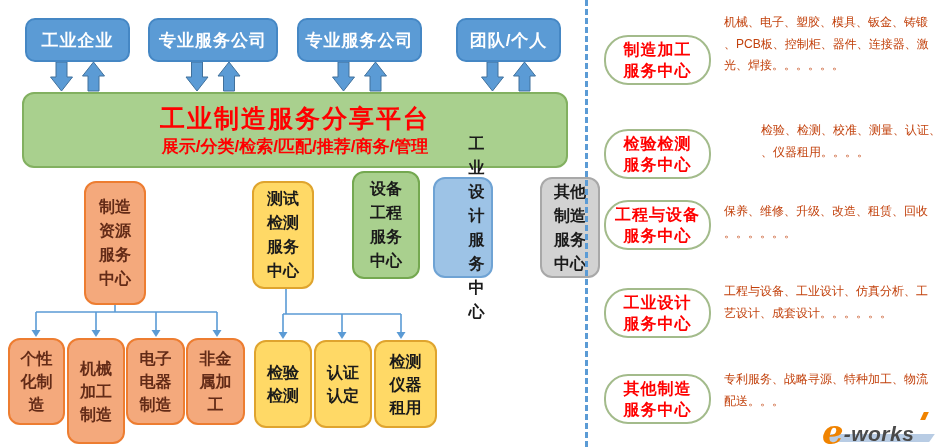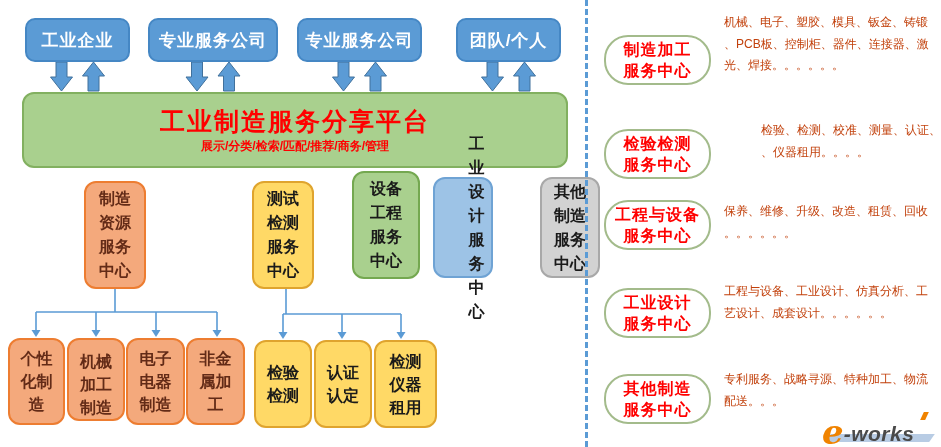--- a/index.html
+++ b/index.html
@@ -13,21 +13,21 @@
     background:#5B9BD5;border:2px solid #4587c4;border-radius:10px;
     color:#fff;font-weight:bold;font-size:17px;
     display:flex;align-items:center;justify-content:center;letter-spacing:1px;
   }
   
   .platform{
     background:#A9D08E;border:2px solid #82b060;border-radius:12px;
     display:flex;flex-direction:column;align-items:center;justify-content:center;
   }
   .platform-title{color:#FF0000;font-weight:bold;font-size:25px;letter-spacing:2px;line-height:1.2;}
-  .platform-subtitle{color:#FF0000;font-weight:bold;font-size:12px;margin-top:2px;}
+  .platform-subtitle{color:#FF0000;font-weight:bold;font-size:17px;margin-top:2px;}
   
   .center-box,.child-box{
     border-radius:12px;display:flex;align-items:center;justify-content:center;
     text-align:center;font-weight:bold;word-break:break-all;line-break:anywhere;
   }
   .center-box{font-size:16px;line-height:24px;padding:0 9px;}
   .child-box{font-size:16px;line-height:23px;padding:0 6px;}
   .c-orange{background:#F4A97C;border:2px solid #ED7D31;color:#632b17;}
   .c-yellow{background:#FFD966;border:2px solid #dfa42e;color:#1a1a1a;}
   .c-green {background:#A9D08E;border:2px solid #74a850;color:#1a1a1a;}
@@ -103,40 +103,40 @@
   </div>
   <div class="abs top-box" style="left:456px;top:18px;width:105px;height:44px;">
     <span>团队/个人</span>
   </div>
 
   <div class="abs platform" style="left:22px;top:92px;width:546px;height:76px;">
     <div class="platform-title">工业制造服务分享平台</div>
     <div class="platform-subtitle">展示/分类/检索/匹配/推荐/商务/管理</div>
   </div>
 
-  <div class="abs center-box c-orange" style="left:84px;top:181px;width:62px;height:108px;">
+  <div class="abs center-box c-orange" style="left:84px;top:181px;width:62px;height:124px;">
     <span>制造资源服务中心</span>
   </div>
   <div class="abs center-box c-yellow" style="left:252px;top:181px;width:62px;height:108px;">
     <span>测试检测服务中心</span>
   </div>
   <div class="abs center-box c-green" style="left:352px;top:171px;width:68px;height:108px;">
     <span>设备工程服务中心</span>
   </div>
   <div class="abs center-box c-blue" style="left:433px;top:177px;width:60px;height:101px;">
     <span>工业设计服务中心</span>
   </div>
   <div class="abs center-box c-gray" style="left:512px;top:177px;width:60px;height:101px;">
     <span>其他制造服务中心</span>
   </div>
 
   <div class="abs child-box c-orange" style="left:8px;top:338px;width:57px;height:87px;">
     <span>个性化制造</span>
   </div>
-  <div class="abs child-box c-orange" style="left:67px;top:338px;width:58px;height:83px;align-items:flex-end;">
+  <div class="abs child-box c-orange" style="left:67px;top:338px;width:58px;height:106px;">
     <span>机械加工制造</span>
   </div>
   <div class="abs child-box c-orange" style="left:126px;top:338px;width:59px;height:87px;">
     <span>电子电器制造</span>
   </div>
   <div class="abs child-box c-orange" style="left:186px;top:338px;width:59px;height:87px;">
     <span>非金属加工</span>
   </div>
 
   <div class="abs child-box c-yellow" style="left:254px;top:340px;width:58px;height:88px;">

